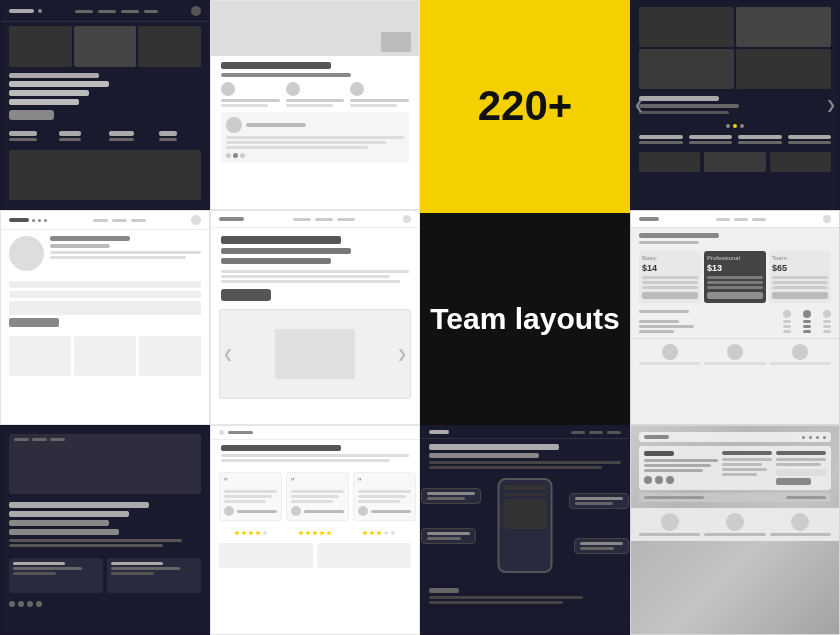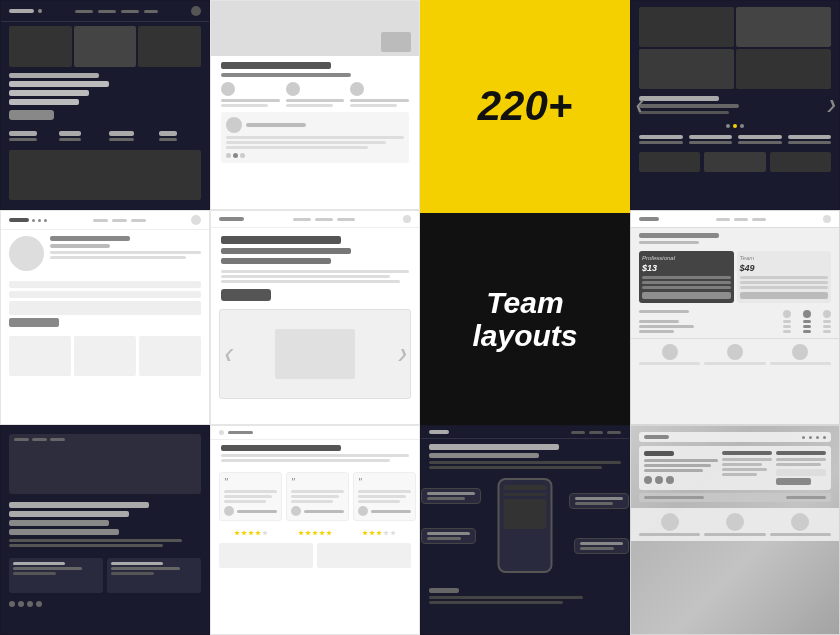--- a/index.html
+++ b/index.html
@@ -13,21 +13,20 @@
 
     
     
     .main-wrapper {
       position: relative;
       width: 840px;
       height: 635px;
       display: grid;
       grid-template-columns: 210px 210px 210px 210px;
       grid-template-rows: 210px 215px 210px;
-      font-style: italic;
     }
 
     .cell {
       overflow: hidden;
       position: relative;
       border: 1px solid rgba(0,0,0,0.1);
     }
 
     
     .arrow-left, .arrow-right {
@@ -296,33 +295,41 @@
       <div style="width:8px;height:8px;background:#ddd;border-radius:50%;"></div>
     </div>
 
     <div style="padding:5px 8px 3px;">
       <div style="width:80px;height:5px;background:#888;border-radius:2px;margin-bottom:3px;"></div>
       <div style="width:60px;height:3px;background:#bbb;border-radius:2px;"></div>
     </div>
 
     <div style="display:flex;gap:3px;padding:4px 8px;">
 
+      <div style="flex:1;background:#e8e8e8;border-radius:3px;padding:4px 3px;">
+        <div style="font-size:6px;color:#888;margin-bottom:2px;">Basic</div>
+        <div style="font-size:9px;font-weight:bold;color:#333;margin-bottom:3px;">$14</div>
+        <div style="height:3px;background:#ccc;border-radius:2px;margin-bottom:2px;"></div>
+        <div style="height:3px;background:#ccc;border-radius:2px;margin-bottom:2px;"></div>
+        <div style="height:3px;background:#ccc;border-radius:2px;margin-bottom:3px;"></div>
+        <div style="height:7px;background:#bbb;border-radius:2px;"></div>
+      </div>
 
       <div style="flex:1;background:#444;border-radius:3px;padding:4px 3px;">
         <div style="font-size:6px;color:rgba(255,255,255,0.7);margin-bottom:2px;">Professional</div>
         <div style="font-size:9px;font-weight:bold;color:#fff;margin-bottom:3px;">$13</div>
         <div style="height:3px;background:rgba(255,255,255,0.3);border-radius:2px;margin-bottom:2px;"></div>
         <div style="height:3px;background:rgba(255,255,255,0.3);border-radius:2px;margin-bottom:2px;"></div>
         <div style="height:3px;background:rgba(255,255,255,0.3);border-radius:2px;margin-bottom:3px;"></div>
         <div style="height:7px;background:rgba(255,255,255,0.4);border-radius:2px;"></div>
       </div>
 
       <div style="flex:1;background:#e8e8e8;border-radius:3px;padding:4px 3px;">
         <div style="font-size:6px;color:#888;margin-bottom:2px;">Team</div>
-        <div style="font-size:9px;font-weight:bold;color:#333;margin-bottom:3px;">$49</div>
+        <div style="font-size:9px;font-weight:bold;color:#333;margin-bottom:3px;">$65</div>
         <div style="height:3px;background:#ccc;border-radius:2px;margin-bottom:2px;"></div>
         <div style="height:3px;background:#ccc;border-radius:2px;margin-bottom:2px;"></div>
         <div style="height:3px;background:#ccc;border-radius:2px;margin-bottom:3px;"></div>
         <div style="height:7px;background:#bbb;border-radius:2px;"></div>
       </div>
     </div>
 
     <div style="padding:3px 8px;">
       <div style="display:flex;justify-content:space-between;margin-bottom:2px;">
         <div style="width:50px;height:3px;background:#bbb;border-radius:2px;"></div>

